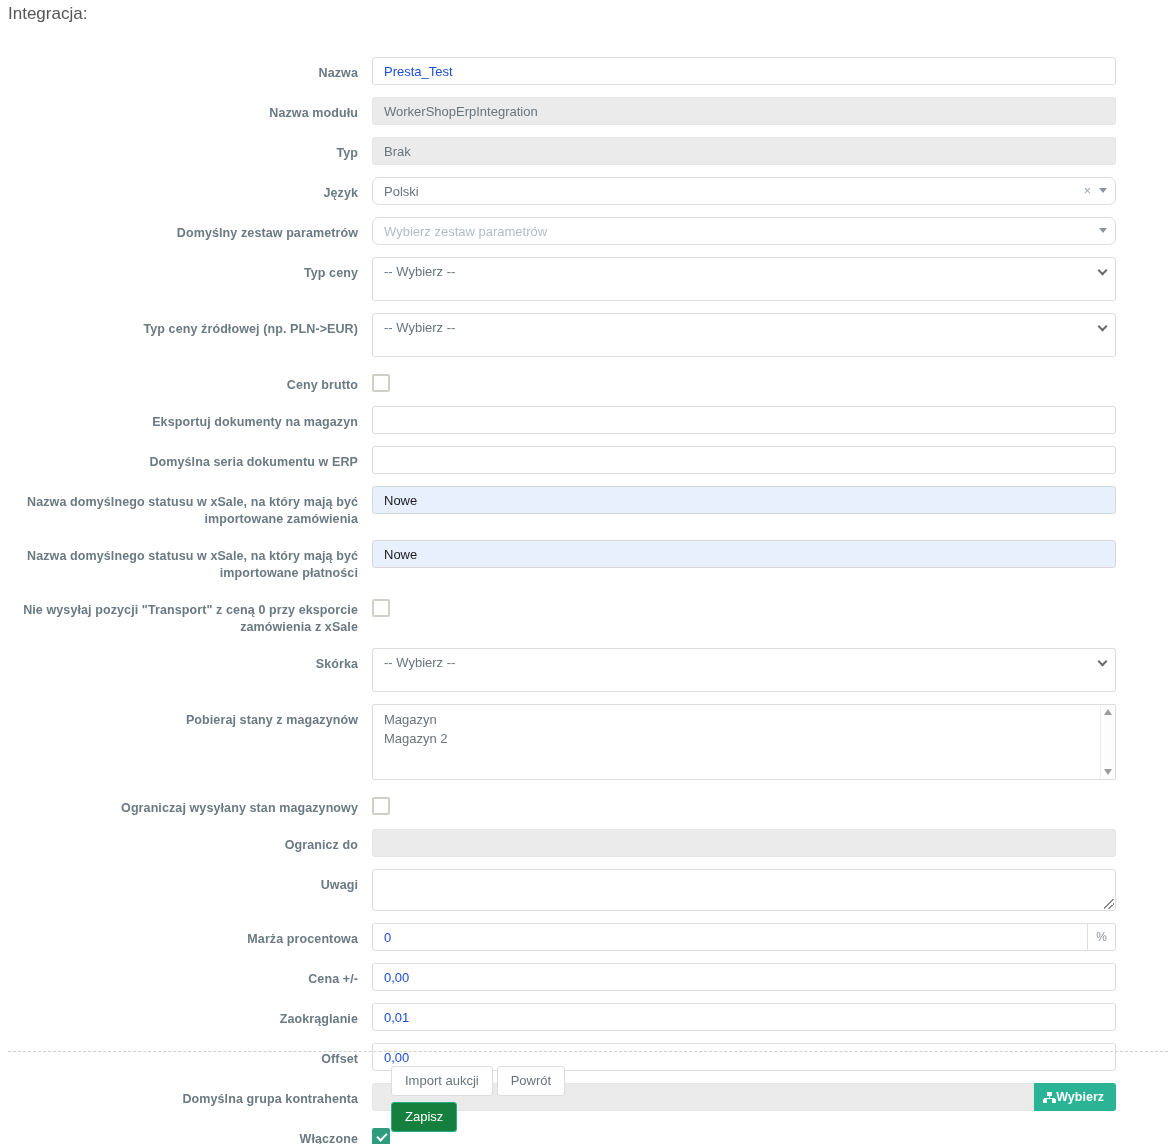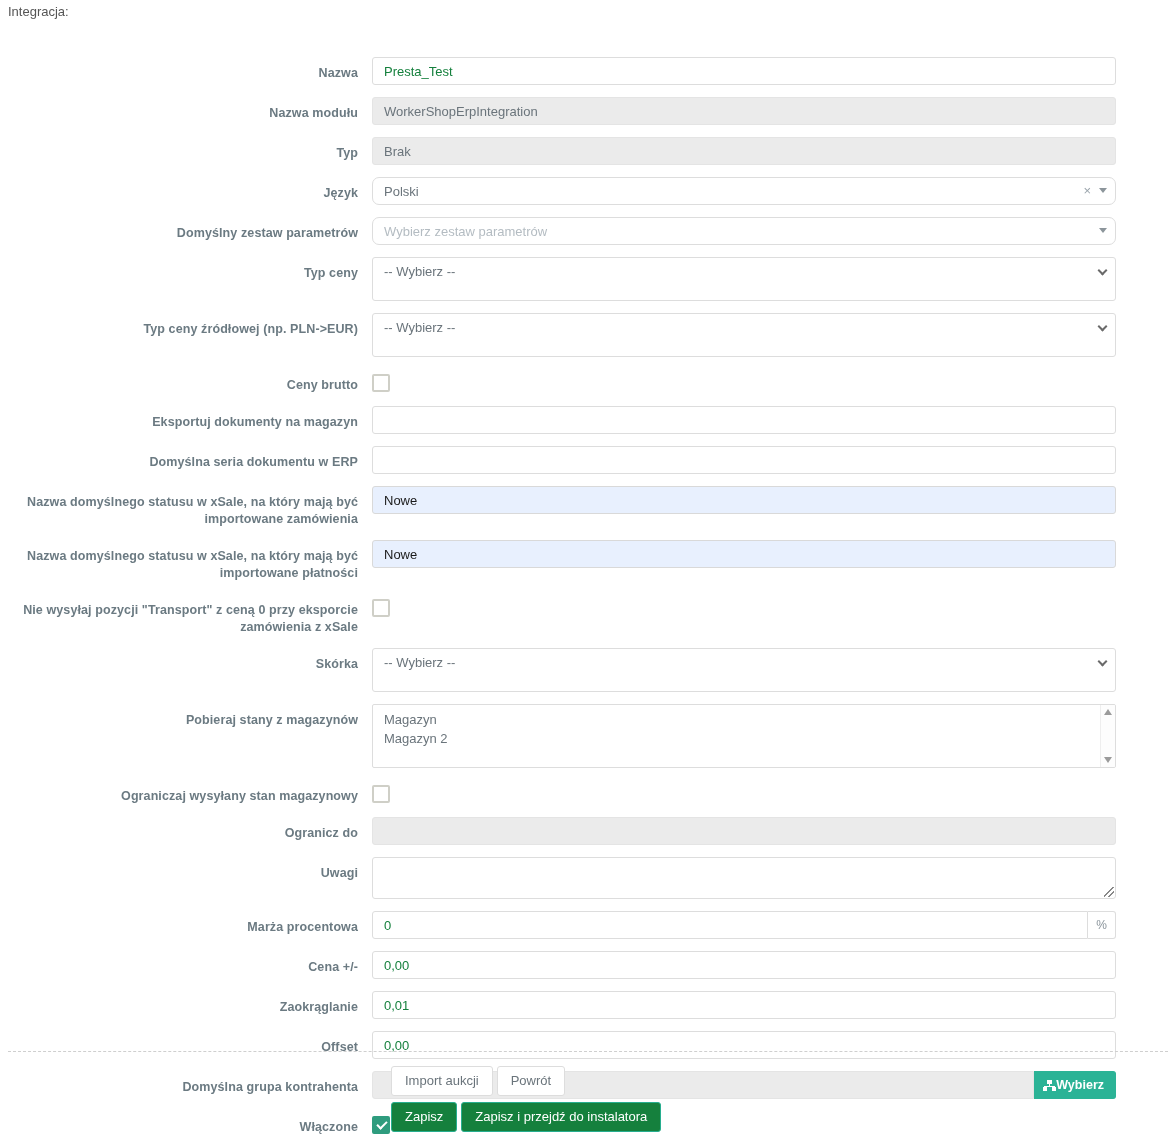--- a/index.html
+++ b/index.html
@@ -10,21 +10,21 @@
     font-family: "Liberation Sans", sans-serif;
     font-size: 13px;
     color: #555555;
     overflow: hidden;
   }
   .page { position: relative; width: 1176px; height: 1144px; }
 
   .section-title {
     position: absolute;
     left: 8px; top: 4px;
-    font-size: 13px;
+    font-size: 17px;
     color: #555;
     font-weight: normal;
   }
 
   .form {
     position: absolute;
     left: 0; top: 46px;
     width: 1176px;
     margin-top: 11px;
   }
@@ -53,21 +53,21 @@
 
   .inp {
     width: 744px;
     height: 28px;
     border: 1px solid #dddddd;
     border-radius: 3px;
     background: #ffffff;
     padding: 4px 11px;
     font-family: "Liberation Sans", sans-serif;
     font-size: 13px;
-    color: #15803d;
+    color: #1d4ed8;
     line-height: 20px;
     display: block;
   }
   .inp::placeholder { color: #b4bcc2; }
   .inp.disabled { background: #ebebeb; border-color: #e4e4e4; color: #6a747b; }
   .inp.autofill { background: #e8f0fe; border-color: #d9d9d9; color: #1a1a1a; }
 
   
   .s2 {
     width: 744px;
@@ -138,21 +138,21 @@
     left: 3px; top: 3px;
     width: 8px; height: 4px;
     border-left: 2px solid #fff;
     border-bottom: 2px solid #fff;
     transform: rotate(-45deg);
   }
 
   
   .mlist {
     width: 744px;
-    height: 64px;
+    height: 76px;
     border: 1px solid #dddddd;
     border-radius: 2px;
     background: #fff;
     position: relative;
     padding: 5px 0 0 0;
     overflow: hidden;
   }
   .mlist .opt {
     padding: 1px 11px;
     font-size: 13px;
@@ -449,17 +449,16 @@
 
   <hr class="divider">
 
   <div class="footer">
     <div class="btnrow" id="secondary-row">
         <div class="btn btn-default">Import aukcji</div>
         <div class="btn btn-default">Powrót</div>
       </div>
     <div class="btnrow" id="primary-row">
         <div class="btn btn-success">Zapisz</div>
-        <div class="btn btn-success">Zapisz i przejdź do instalatora</div>
       </div>
   </div>
 
 </div>
 
 </body></html>

